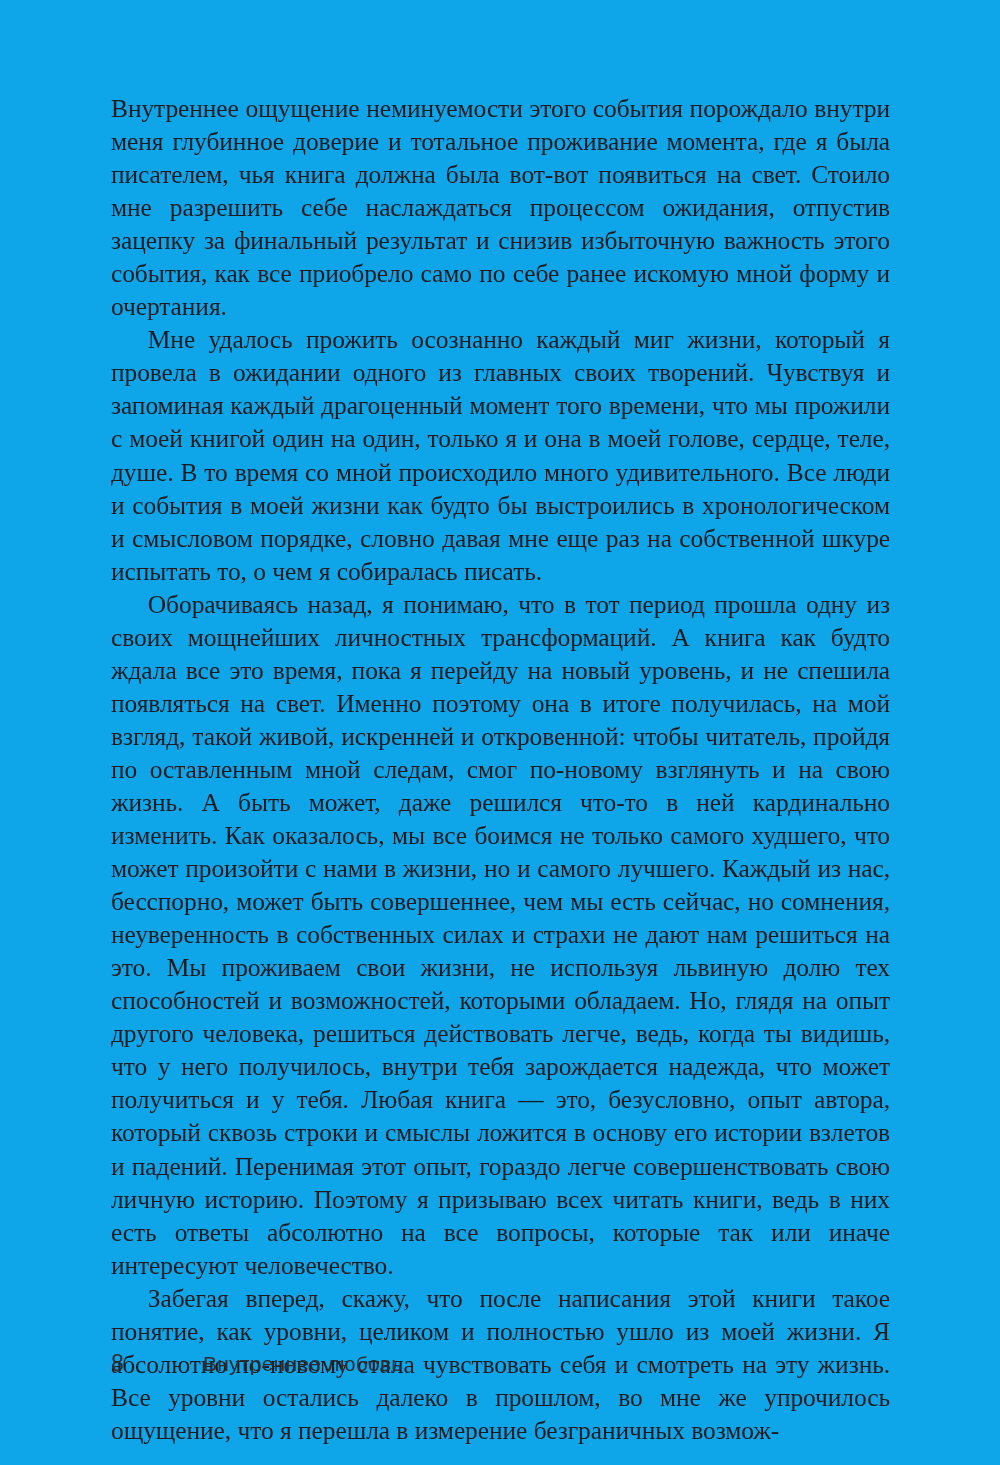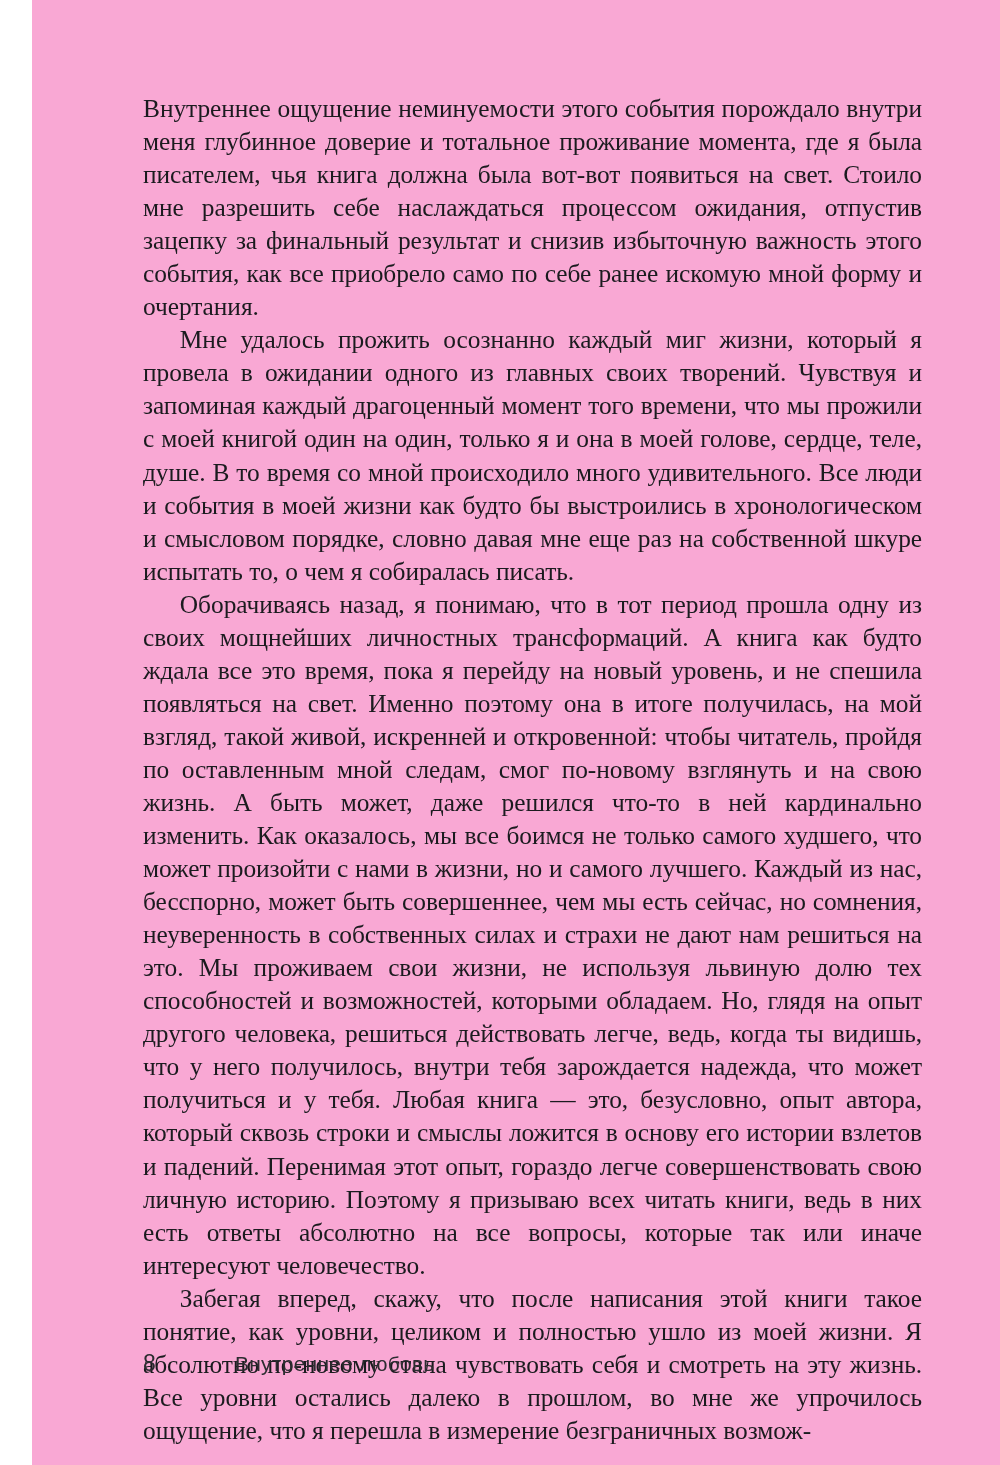--- a/index.html
+++ b/index.html
@@ -13,22 +13,21 @@
     height: 1465px;
     position: relative;
     overflow: hidden;
     font-family: "Liberation Serif", "DejaVu Serif", serif;
     -webkit-font-smoothing: antialiased;
   }
 
   .page {
     position: absolute;
     inset: 0;
-    background: #f9a8d4;
-    margin-left: 32px;
+    background: #0ea5e9;
   }
 
   
   .text-column {
     position: absolute;
     left: 111px;
     top: 92px;
     width: 779px;
   }
 

